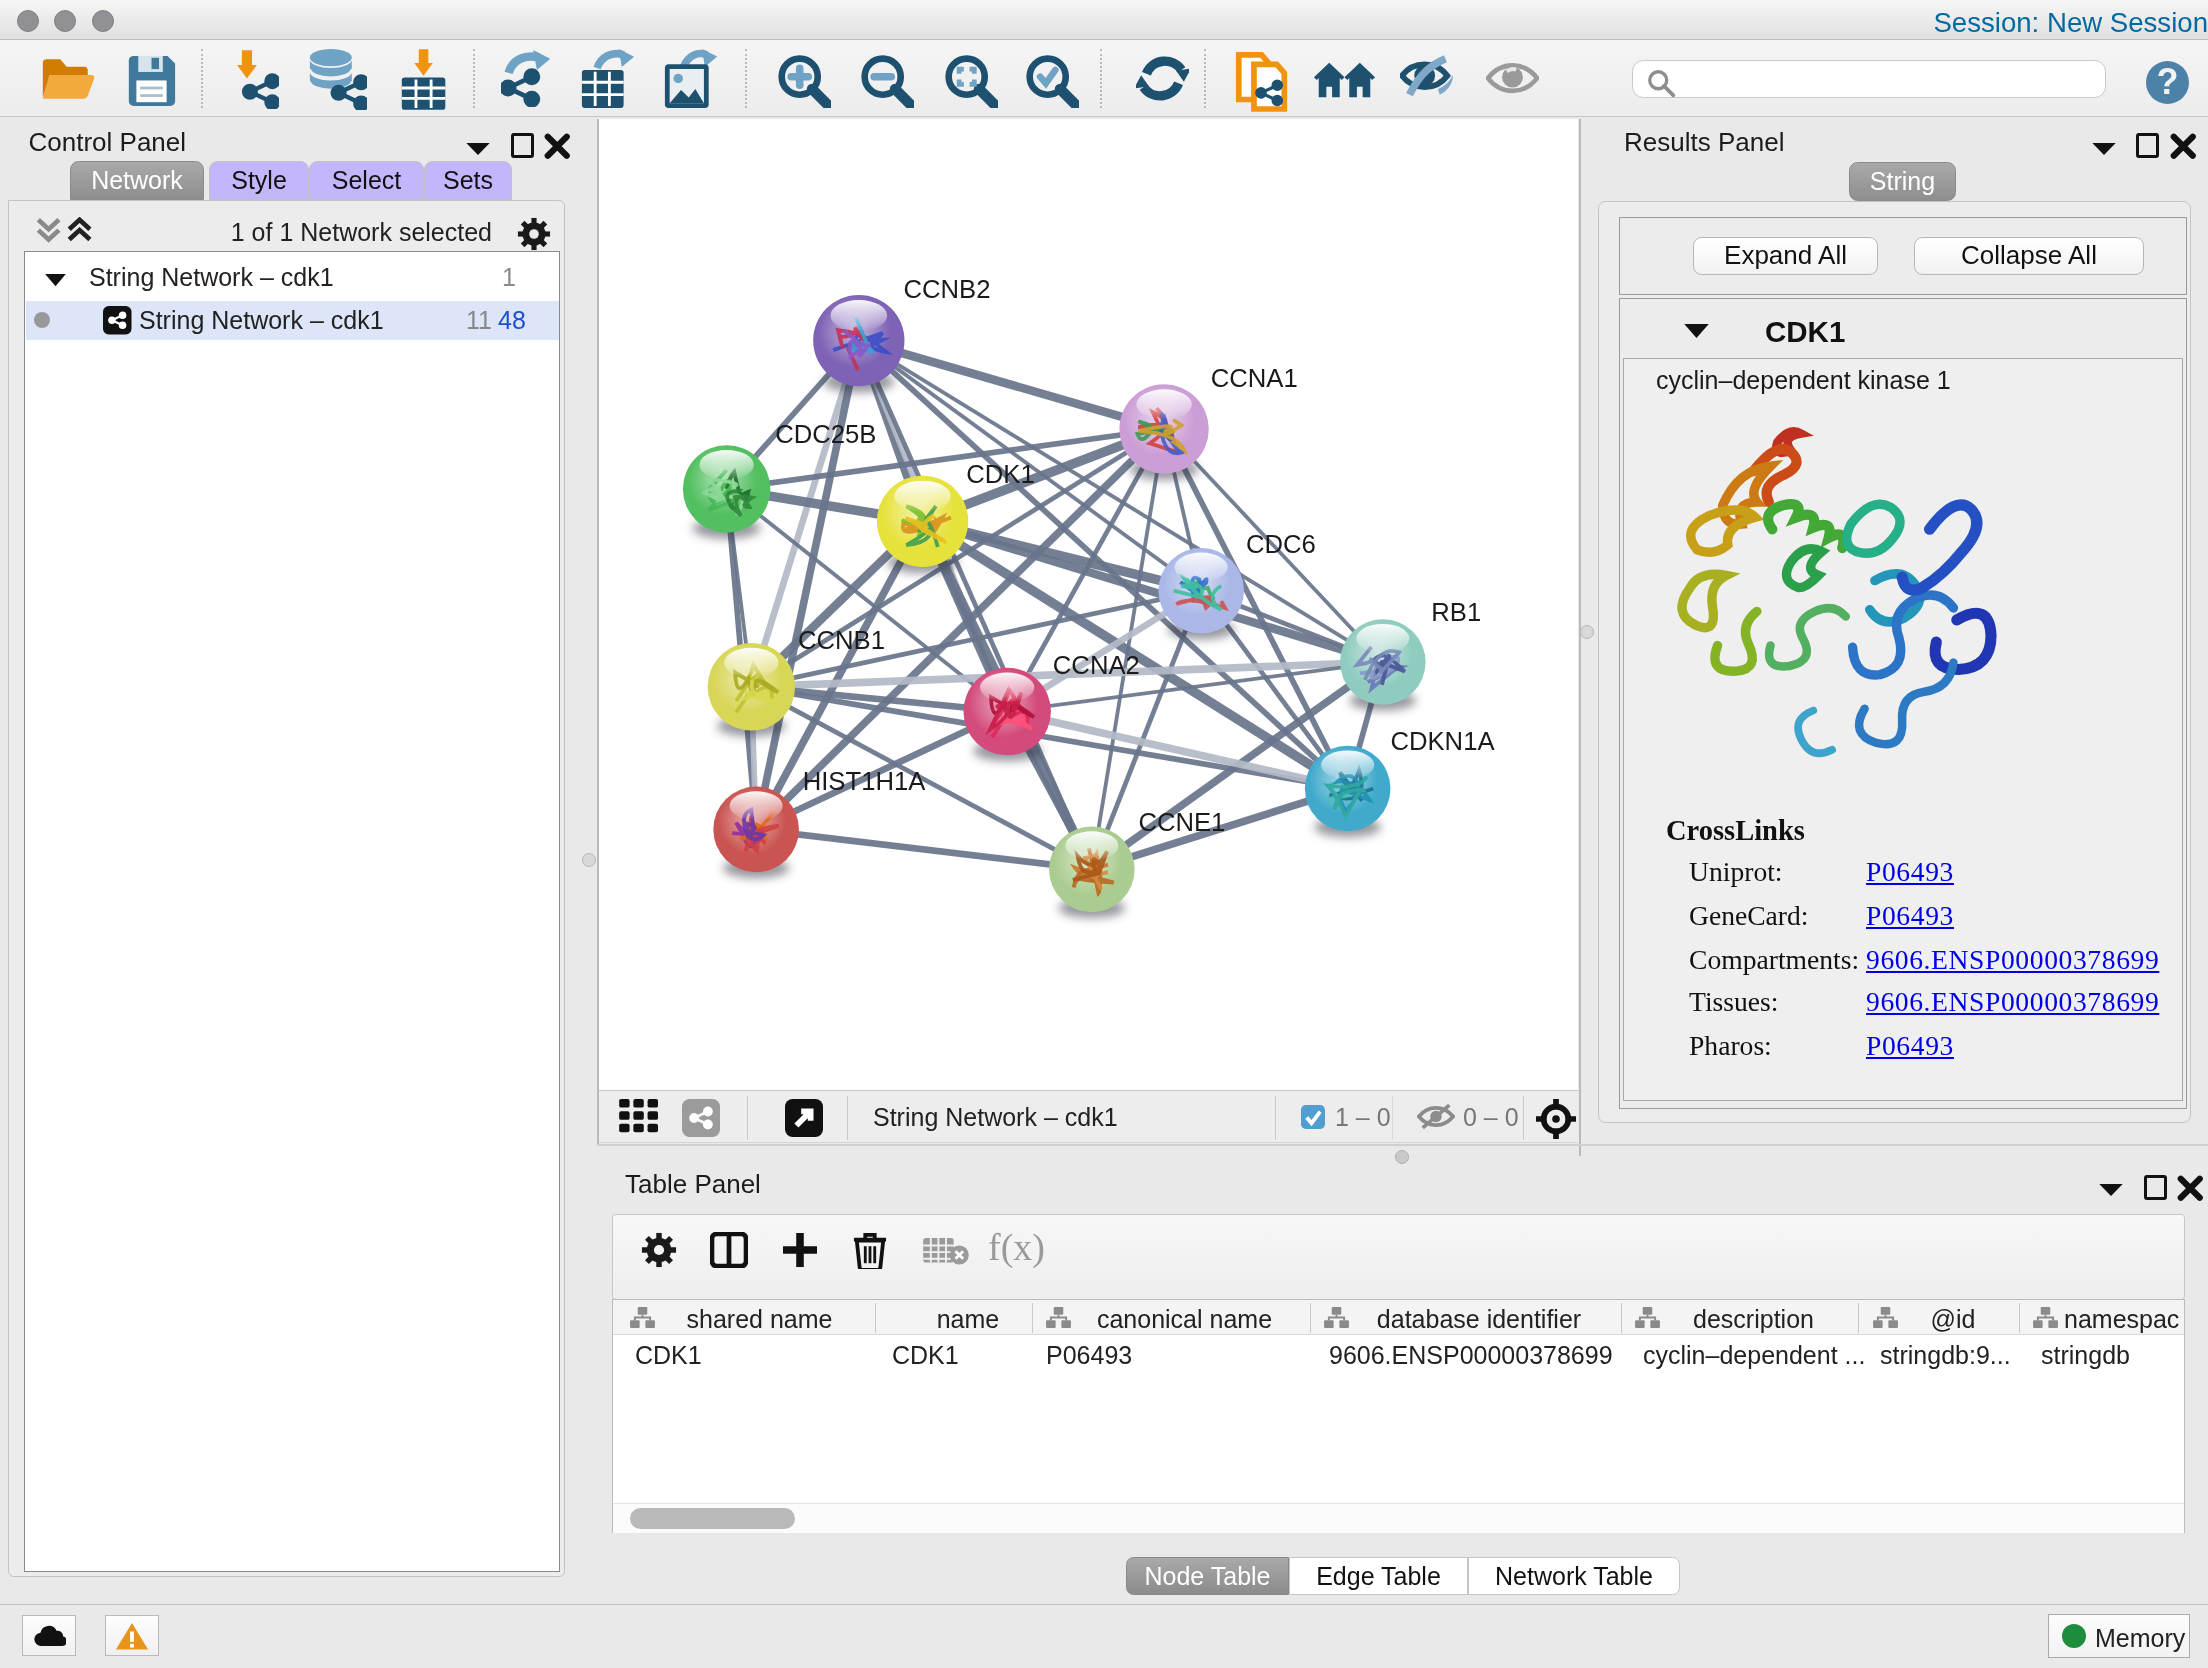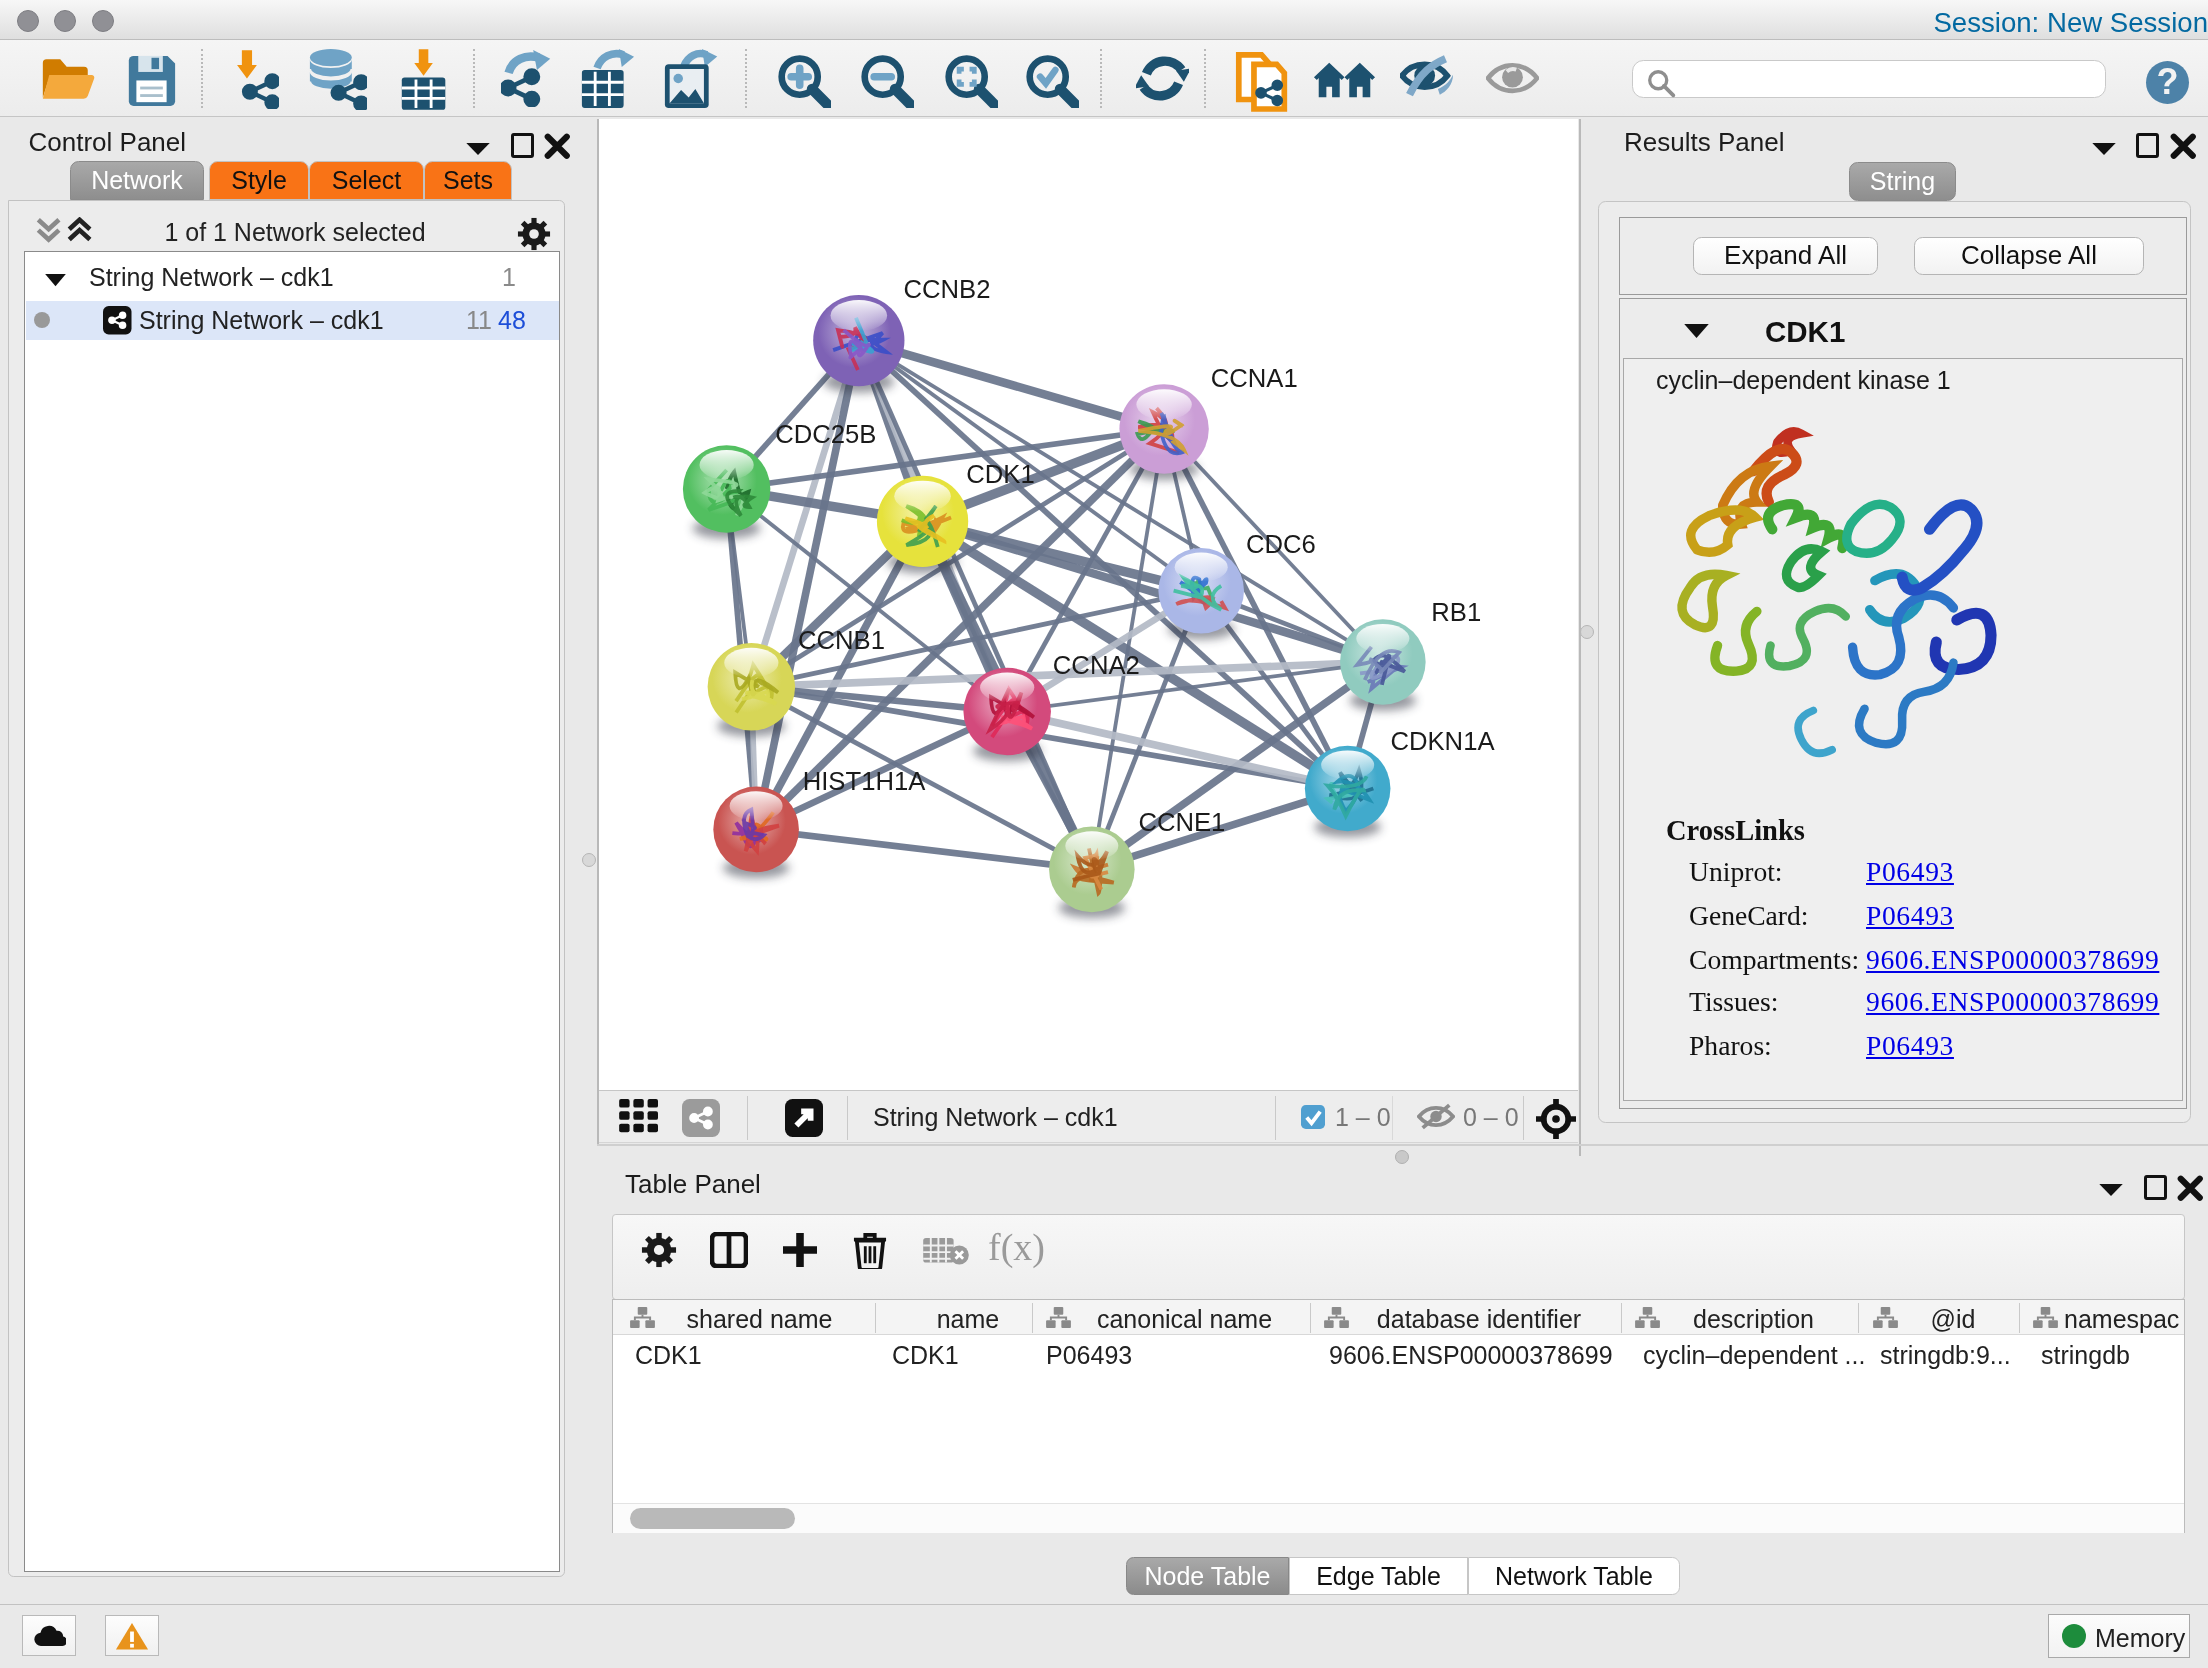--- a/index.html
+++ b/index.html
@@ -8,21 +8,21 @@
   background:linear-gradient(#f7f7f7,#dfdfdf);border-bottom:1px solid #bdbdbd}
 .tl{width:22px;height:22px;border-radius:50%;background:#909095;border:1px solid #7e7e83;top:9.5px}
 .title{width:100%;text-align:right;top:6.7px;font-size:27.6px;color:#0369a1}
 .toolbar{left:0;top:40px;width:2208px;height:77px;background:linear-gradient(#f5f5f5,#ececec);
   border-bottom:1px solid #c5c5c5}
 .tsep{top:49px;height:59px;width:0;border-left:2.9px dotted #b9b9b9}
 .searchbox{left:1632px;top:60px;width:474px;height:38px;background:#fff;
   border:1.9px solid #c9c9c9;border-radius:11.4px}
 .panel-title{font-size:26px;color:#1c1c1c}
 .wctl{font-size:25px;color:#222}
-.tab{position:absolute;height:39px;border:1px solid #c2c2c2;background:#f97316;
+.tab{position:absolute;height:39px;border:1px solid #c2c2c2;background:#c4b5fd;
   border-radius:8.6px 8.6px 0 0;text-align:center;font-size:25px;color:#111;line-height:37px}
 .tab.sel{background:linear-gradient(#a9a9a9,#8e8e8e);color:#fff;border-color:#8b8b8b}
 .btab{position:absolute;height:38px;background:#fff;border:1px solid #c6c6c6;
   text-align:center;font-size:25px;color:#111;line-height:36px}
 .btab.sel{background:linear-gradient(#a9a9a9,#8b8b8b);color:#fff;border-color:#888}
 .btn{position:absolute;background:linear-gradient(#ffffff,#f2f2f2);border:1.9px solid #b5b5b5;
   border-radius:8.6px;text-align:center;font-size:26px;color:#111}
 .serif{font-family:"Liberation Serif",serif}
 a.lnk{color:#0000e6;text-decoration:underline}
 </style></head>
@@ -193,21 +193,21 @@
 <div class="tab" style="left:424px;top:161px;width:88px">Sets</div>
 <div class="abs" style="left:7.6px;top:200px;width:557px;height:1377px;border:1px solid #c2c2c2;border-radius:0 5.7px 5.7px 5.7px;background:#ececec"></div>
 <svg class="abs" style="left:35px;top:217px" width="61" height="30" viewBox="0 0 64 32">
 <g fill="none" stroke="#8a8a8a" stroke-width="5">
 <path d="M3 3 l11 10 11-10 M3 14 l11 10 11-10"></path>
     </g>
 <g fill="none" stroke="#222" stroke-width="5">
 <path d="M36 13 l11-10 11 10 M36 24 l11-10 11 10"></path>
     </g>
   </svg>
-<div class="abs wctl" style="left:105px;top:218px;width:380px;text-align:center">1 of 1 Network selected</div>
+<div class="abs wctl" style="left:112px;top:218px;width:380px;text-align:right">1 of 1 Network selected</div>
 <svg class="abs" style="left:517px;top:217px" width="34" height="34" viewBox="0 0 36 36">
     <rect x="15.28" y="1" width="5.44" height="7.14" fill="#1a1a1a" transform="rotate(0 18 18)"></rect>
     <rect x="15.28" y="1" width="5.44" height="7.14" fill="#1a1a1a" transform="rotate(45 18 18)"></rect>
     <rect x="15.28" y="1" width="5.44" height="7.14" fill="#1a1a1a" transform="rotate(90 18 18)"></rect>
     <rect x="15.28" y="1" width="5.44" height="7.14" fill="#1a1a1a" transform="rotate(135 18 18)"></rect>
     <rect x="15.28" y="1" width="5.44" height="7.14" fill="#1a1a1a" transform="rotate(180 18 18)"></rect>
     <rect x="15.28" y="1" width="5.44" height="7.14" fill="#1a1a1a" transform="rotate(225 18 18)"></rect>
     <rect x="15.28" y="1" width="5.44" height="7.14" fill="#1a1a1a" transform="rotate(270 18 18)"></rect>
     <rect x="15.28" y="1" width="5.44" height="7.14" fill="#1a1a1a" transform="rotate(315 18 18)"></rect>
     <circle cx="18" cy="18" r="12.24" fill="#1a1a1a"></circle>

